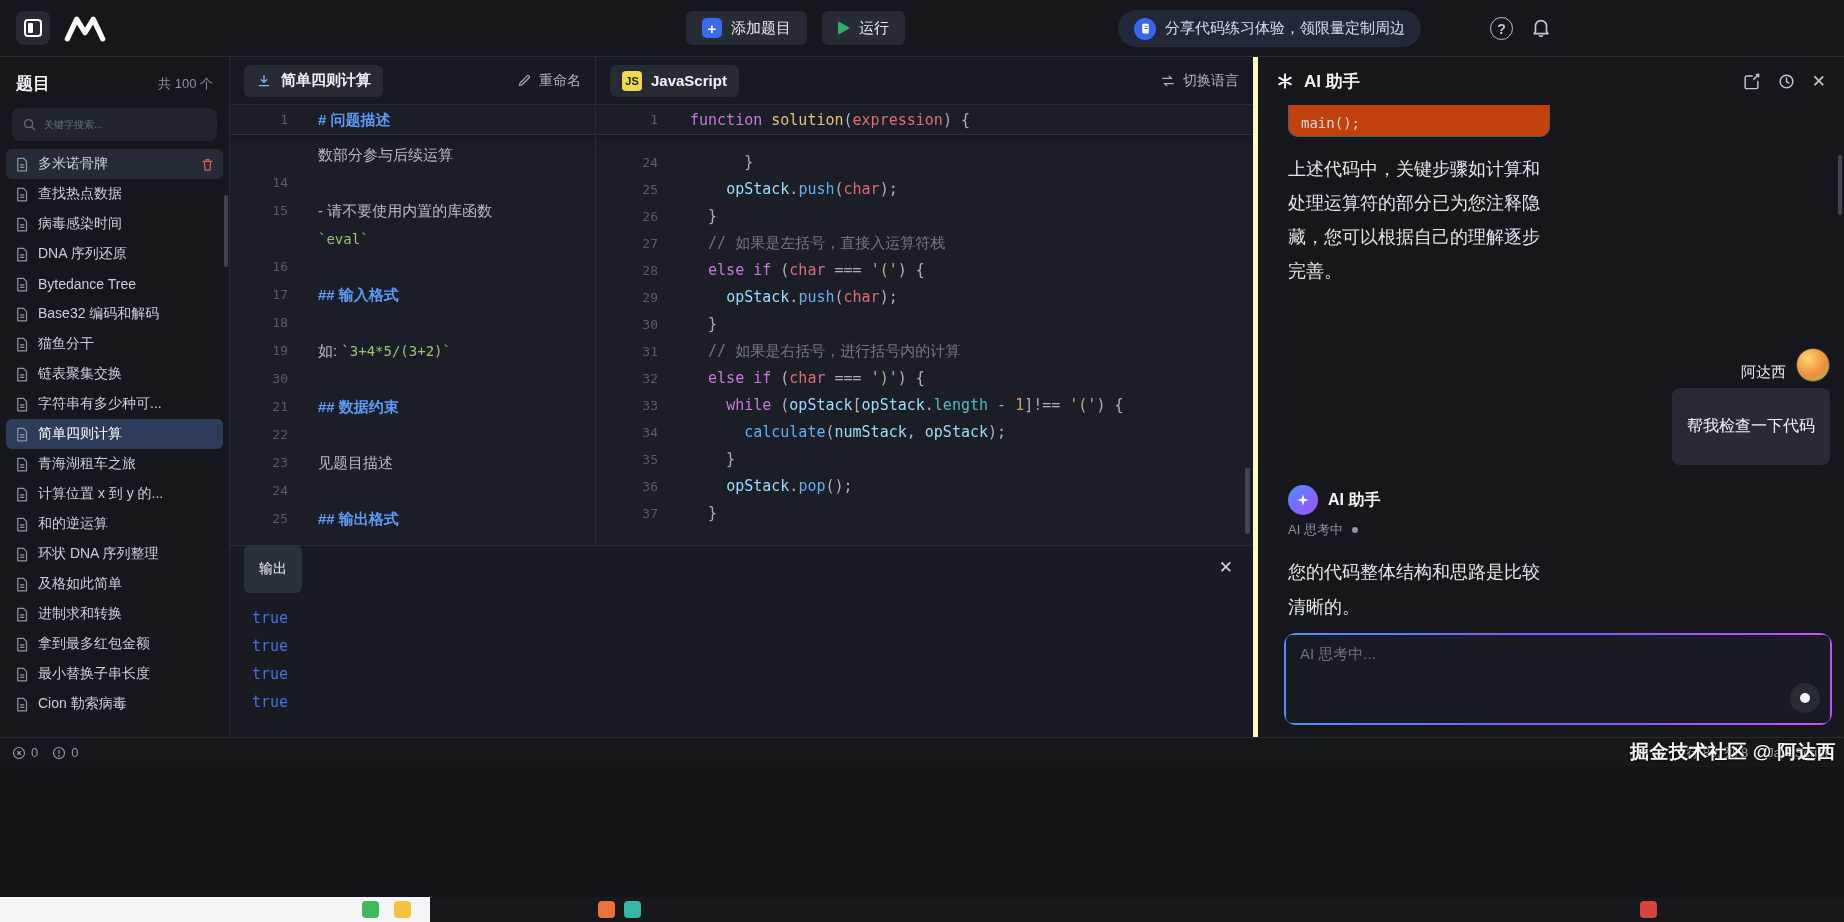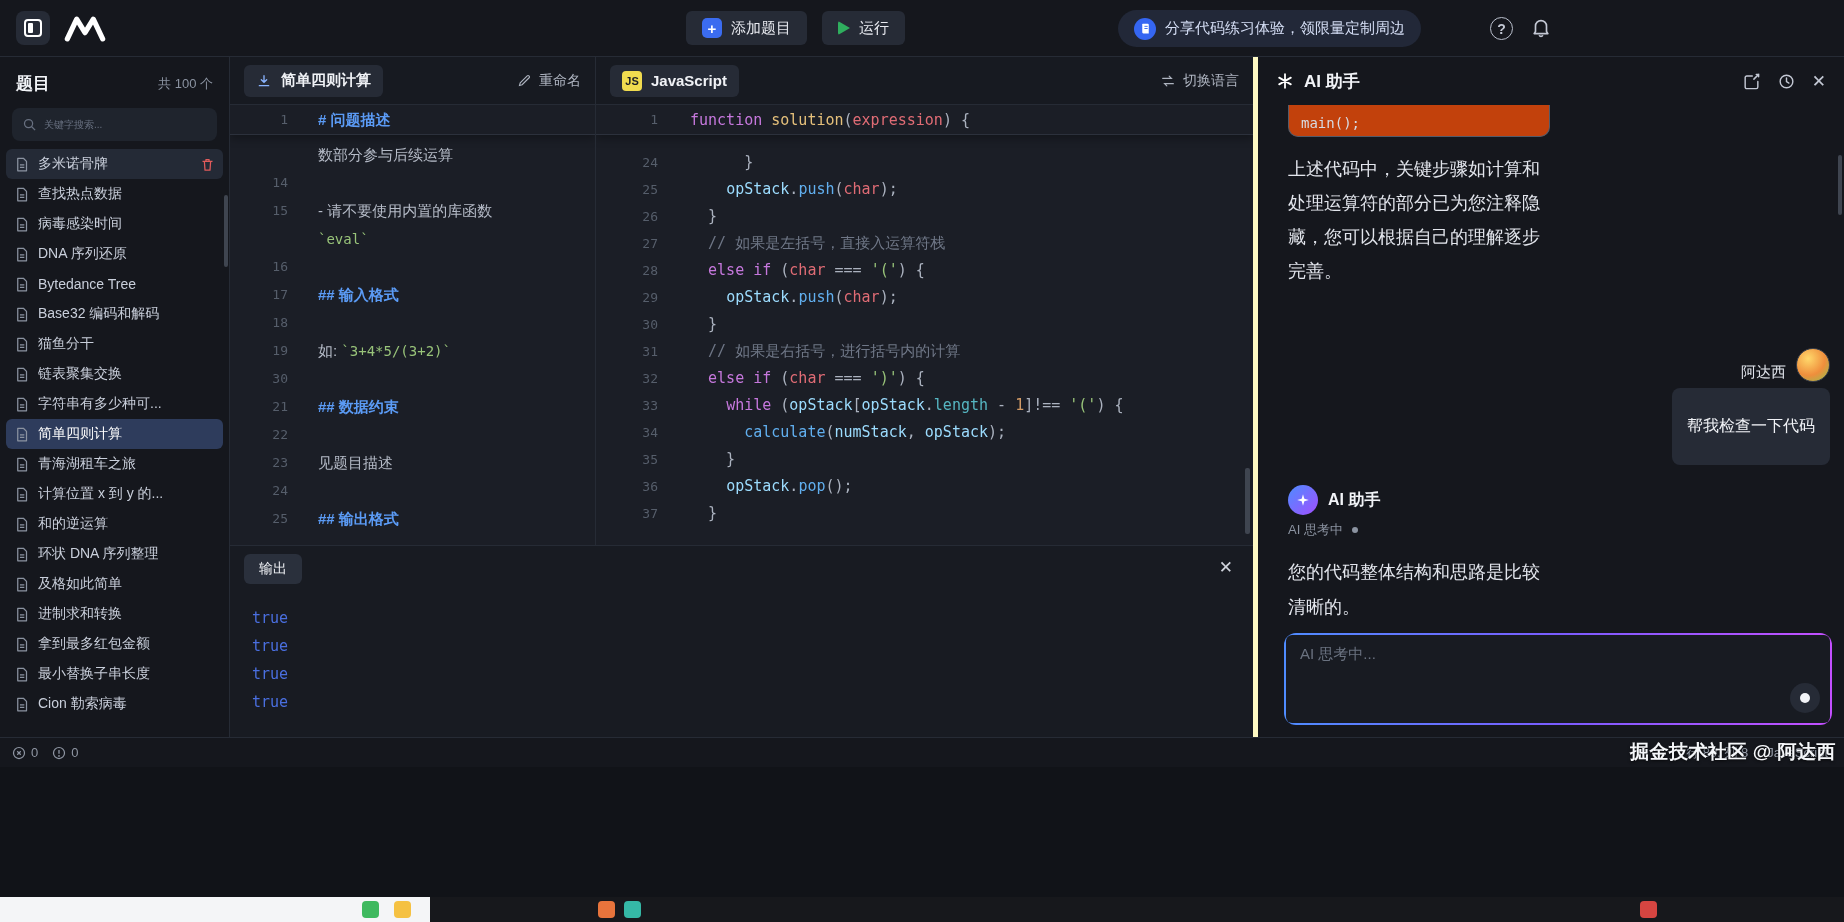--- a/index.html
+++ b/index.html
@@ -74,21 +74,21 @@
 .tk-pr{color:#e06c75}
 .tk-st{color:#98c379}
 .tk-nm{color:#d19a66}
 .tk-cm{color:#6f7787}
 .tk-pn{color:#abb2bf}
 .tk-cy{color:#56b6c2}
 
 
 .outp{position:absolute;left:230px;top:545px;width:1023px;height:192px;background:#181b22;border-top:1px solid #262b35}
 .out-head{height:46px;display:flex;align-items:center;padding:0 14px;position:relative}
-.out-tab{height:30px;padding:0 15px;background:#2a303c;border-radius:6px;display:flex;align-items:center;color:#f0f2f6;font-size:14px;cursor:pointer}
+.out-tab{height:48px;padding:0 15px;background:#2a303c;border-radius:6px;display:flex;align-items:center;color:#f0f2f6;font-size:14px;cursor:pointer}
 .out-close{position:absolute;right:20px;top:13px;font-size:17px;color:#cfd3dc;cursor:pointer;line-height:1}
 .out-lines{padding:12px 0 0 22px}
 .out-line{font-family:"DejaVu Sans Mono","Liberation Mono",monospace;font-size:15px;line-height:28px;color:#4a6fe0}
 
 
 .aip{position:absolute;left:1253px;top:57px;width:591px;height:680px;background:#15171d;border-left:5px solid #fef9c3}
 .ai-head{height:48px;display:flex;align-items:center;gap:10px;padding:0 18px}
 .ai-title{font-size:17px;font-weight:700;color:#f2f4f8}
 .ai-head-icons{margin-left:auto;display:flex;align-items:center;gap:16px;color:#c3c8d4}
 .ai-close{font-size:17px;cursor:pointer;line-height:1}

